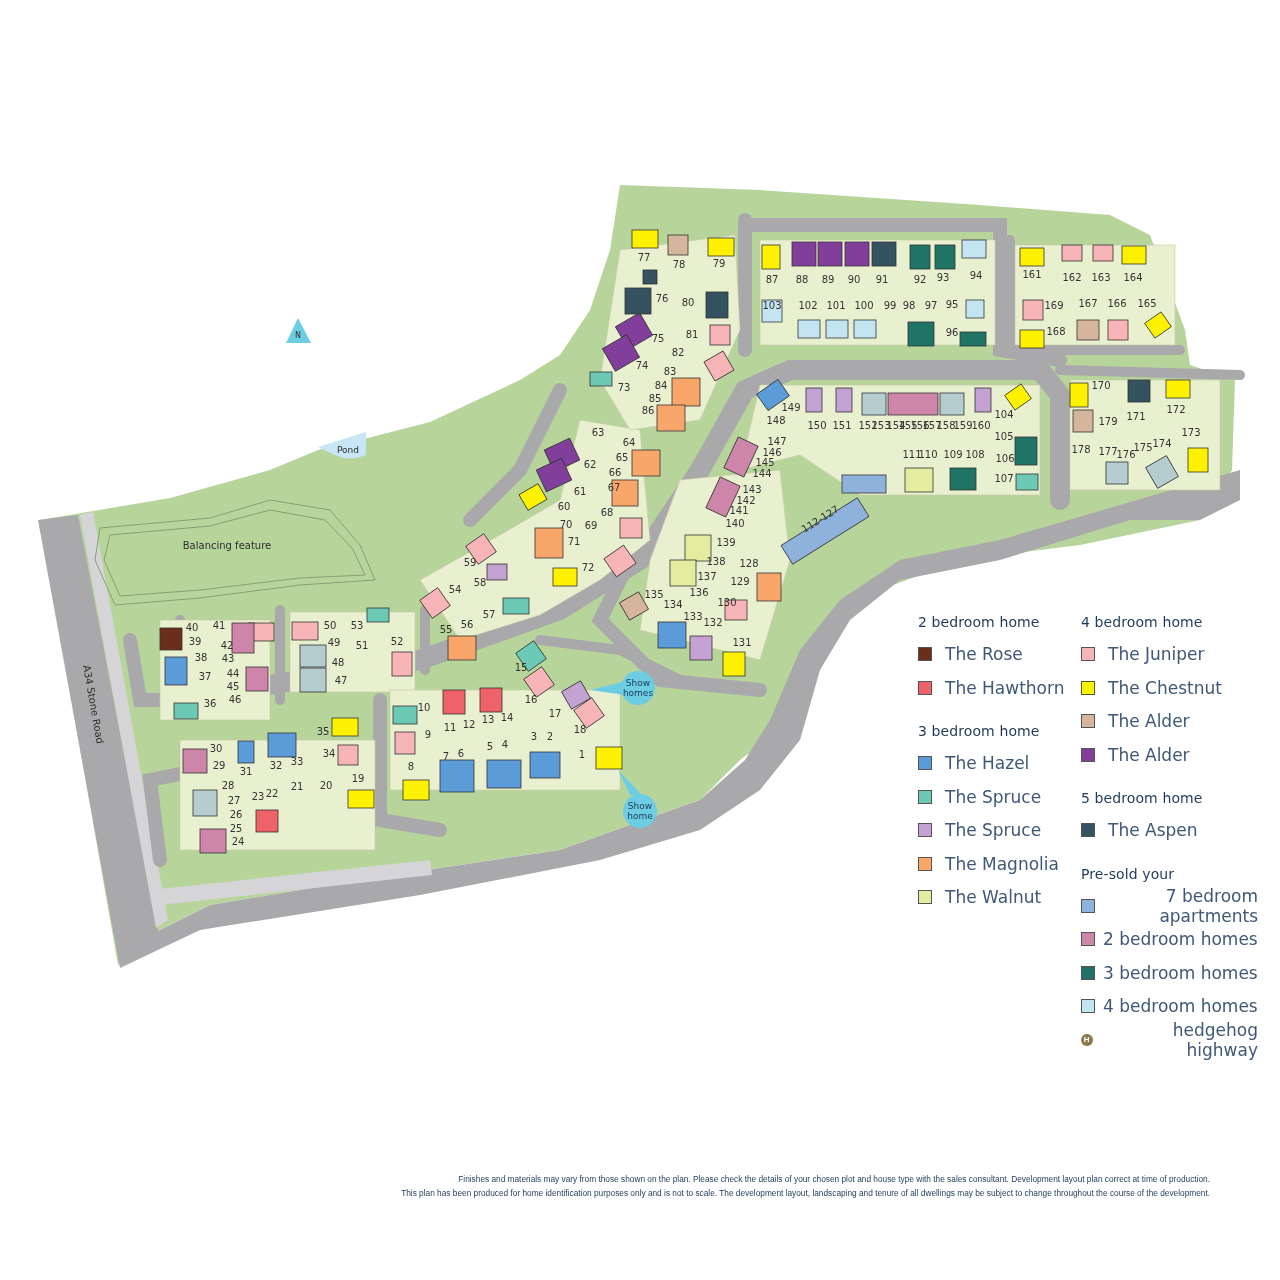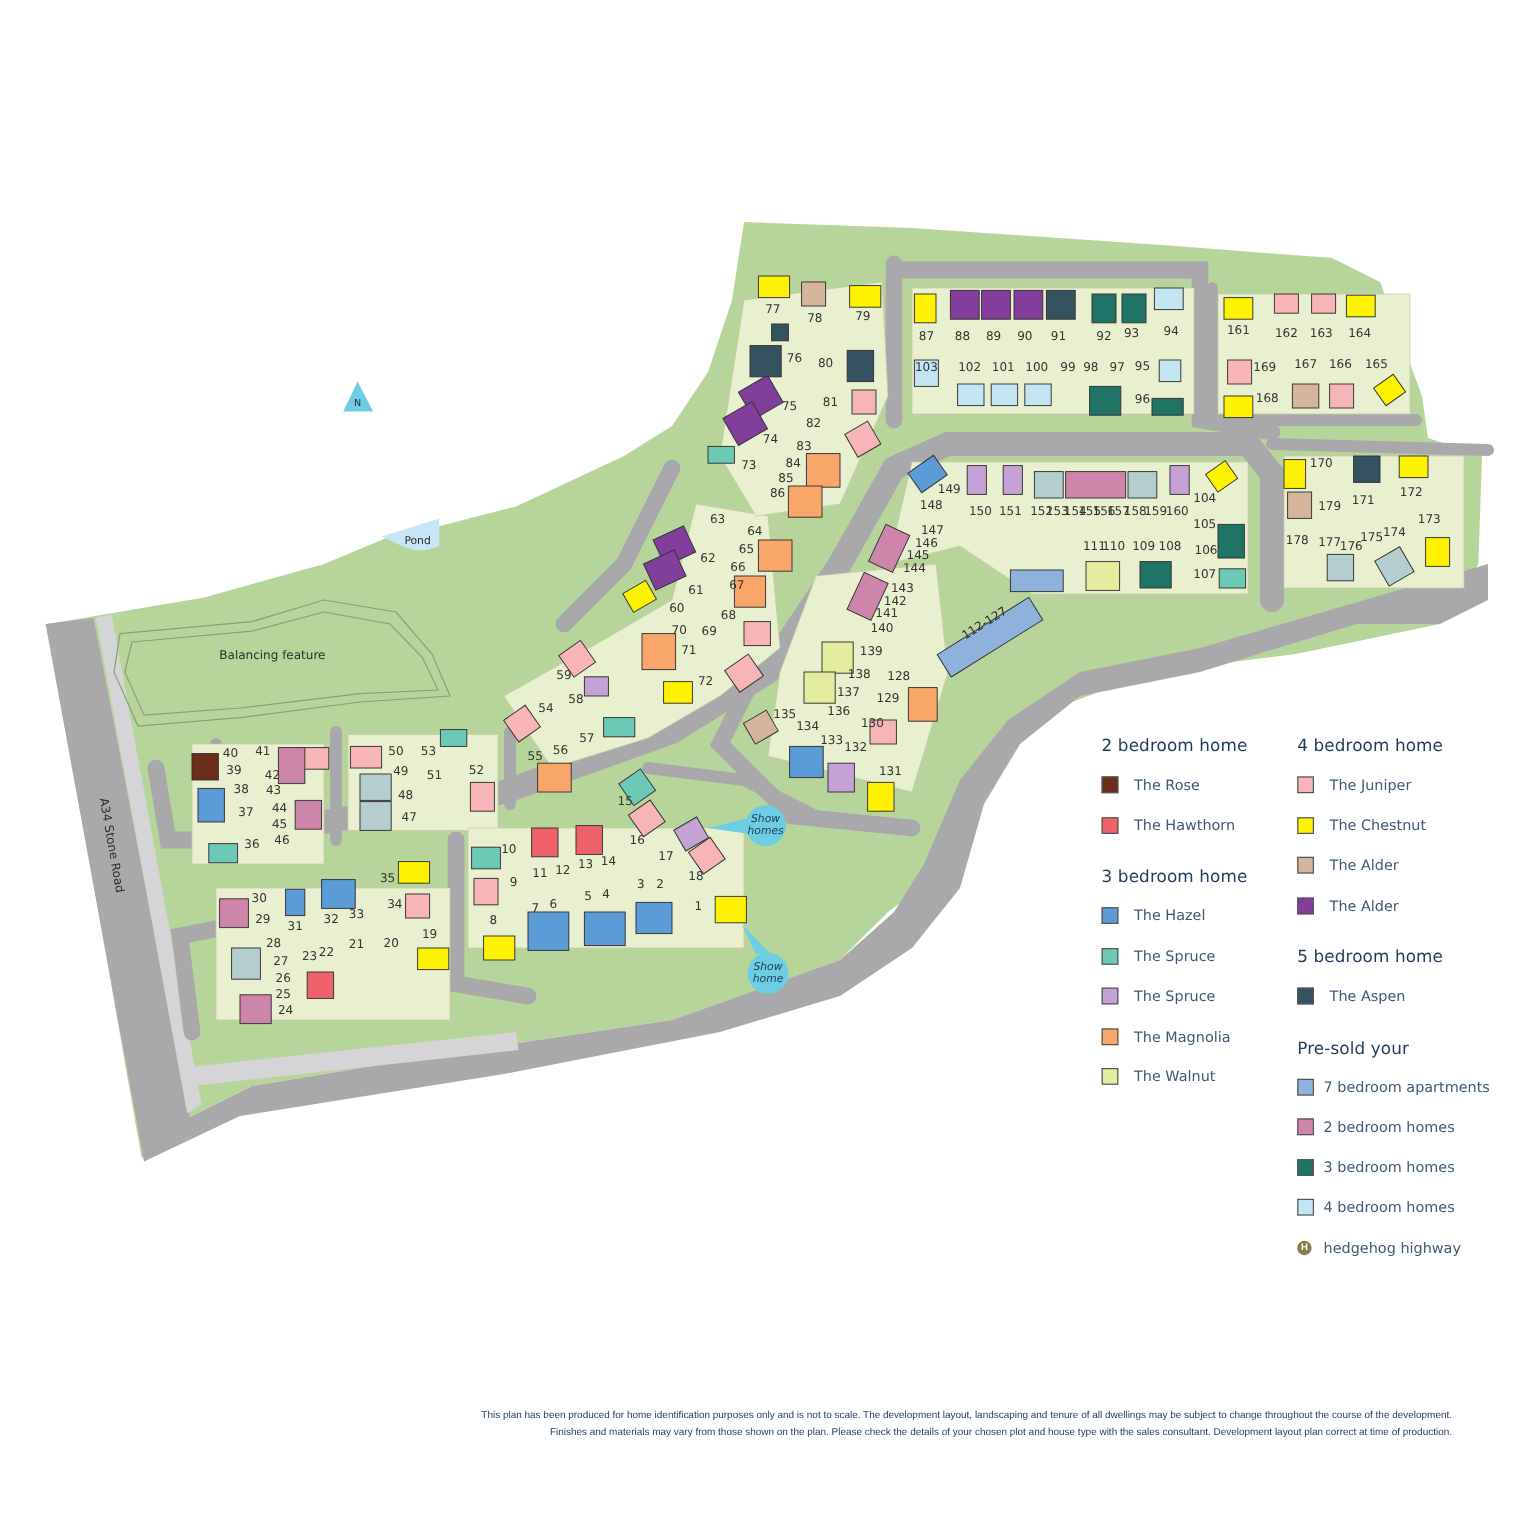--- a/index.html
+++ b/index.html
@@ -5,25 +5,25 @@
   html,body{margin:0;padding:0;background:#ffffff;}
   body{width:1280px;height:1280px;position:relative;overflow:hidden;font-family:"Liberation Sans","DejaVu Sans",sans-serif;color:#1f3a5a;}
   #map{position:absolute;left:0;top:0;width:1280px;height:1280px;}
   .plot-label{font-family:"DejaVu Sans",sans-serif;font-size:10px;fill:#333;}
   .lbl{font-family:"DejaVu Sans",sans-serif;fill:#2d2d2d;}
   #legend{position:absolute;left:888px;top:612px;width:370px;height:440px;}
   .legend-col{position:absolute;top:0;}
   .legend-heading{font-size:14px;font-weight:bold;color:#1f3a5a;height:20px;line-height:20px;margin-bottom:12px;font-family:"DejaVu Sans",sans-serif;font-weight:normal;letter-spacing:0.1px;}
   .legend-item{display:flex;align-items:center;height:20px;margin-bottom:13.5px;}
   .swatch{width:14px;height:14px;border:1px solid #555;box-sizing:border-box;margin-right:13px;flex:0 0 14px;}
-  .legend-label{font-size:12px;color:#3f5877;font-family:"DejaVu Sans",sans-serif;text-align:right;}
+  .legend-label{font-size:17px;color:#3f5877;font-family:"DejaVu Sans",sans-serif;text-align:right;}
   .gap{height:10px;}
   .hh-icon{width:12px;height:12px;border-radius:50%;background:#8b7a4a;color:#fff;font-size:8px;line-height:12px;text-align:center;margin-right:13px;font-weight:bold;}
   #disclaimer{position:absolute;left:300px;top:1172px;width:910px;text-align:right;font-size:8.3px;line-height:14px;color:#1f3a5a;font-family:"Liberation Sans",sans-serif;}
-  .callout{position:absolute;width:34px;height:34px;border-radius:50%;background:#6dcde3;color:#1f3a5a;font-size:9px;line-height:10px;text-align:center;display:flex;align-items:center;justify-content:center;font-family:"DejaVu Sans",sans-serif;font-style:italic;}
+  .callout{position:absolute;width:34px;height:34px;border-radius:50%;background:#6dcde3;color:#1f3a5a;font-size:9px;line-height:10px;text-align:center;display:flex;align-items:center;justify-content:center;font-family:"DejaVu Sans",sans-serif;}
 </style>
 </head>
 <body>
 
 <svg id="map" viewBox="0 0 1280 1280" xmlns="http://www.w3.org/2000/svg">
 
   <path d="M40,520 L170,498 L270,470 L330,445 L360,440 L430,422 L520,380 L560,355 L590,310 L610,250 L620,185 L760,190 L980,205 L1110,215 L1150,235 L1185,330 L1190,365 L1235,380 L1232,470 L1200,520 L1080,545 L960,560 L880,590 L820,640 L790,700 L780,730 L740,760 L700,800 L560,850 L360,880 L210,905 L150,935 L118,965 Z" fill="#b7d59b"></path>
 
   <path d="M38,520 L78,515 L160,940 L120,968 Z" fill="#a9a9ab"></path>
   <path d="M80,515 L93,512 L168,920 L156,928 Z" fill="#d5d5d7"></path>
@@ -465,15 +465,15 @@
       <span class="legend-label">4 bedroom homes</span>
     </div>
     <div class="legend-item">
       <span class="hh-icon" style="margin-right:10px">H</span>
       <span class="legend-label">hedgehog highway</span>
     </div>
   </div>
 </div>
 
 <div id="disclaimer">
+  <div>Finishes and materials may vary from those shown on the plan. Please check the details of your chosen plot and house type with the sales consultant. Development layout plan correct at time of production.</div>
   <div>This plan has been produced for home identification purposes only and is not to scale. The development layout, landscaping and tenure of all dwellings may be subject to change throughout the course of the development.</div>
-  <div>Finishes and materials may vary from those shown on the plan. Please check the details of your chosen plot and house type with the sales consultant. Development layout plan correct at time of production.</div>
 </div>
 
 </body></html>

